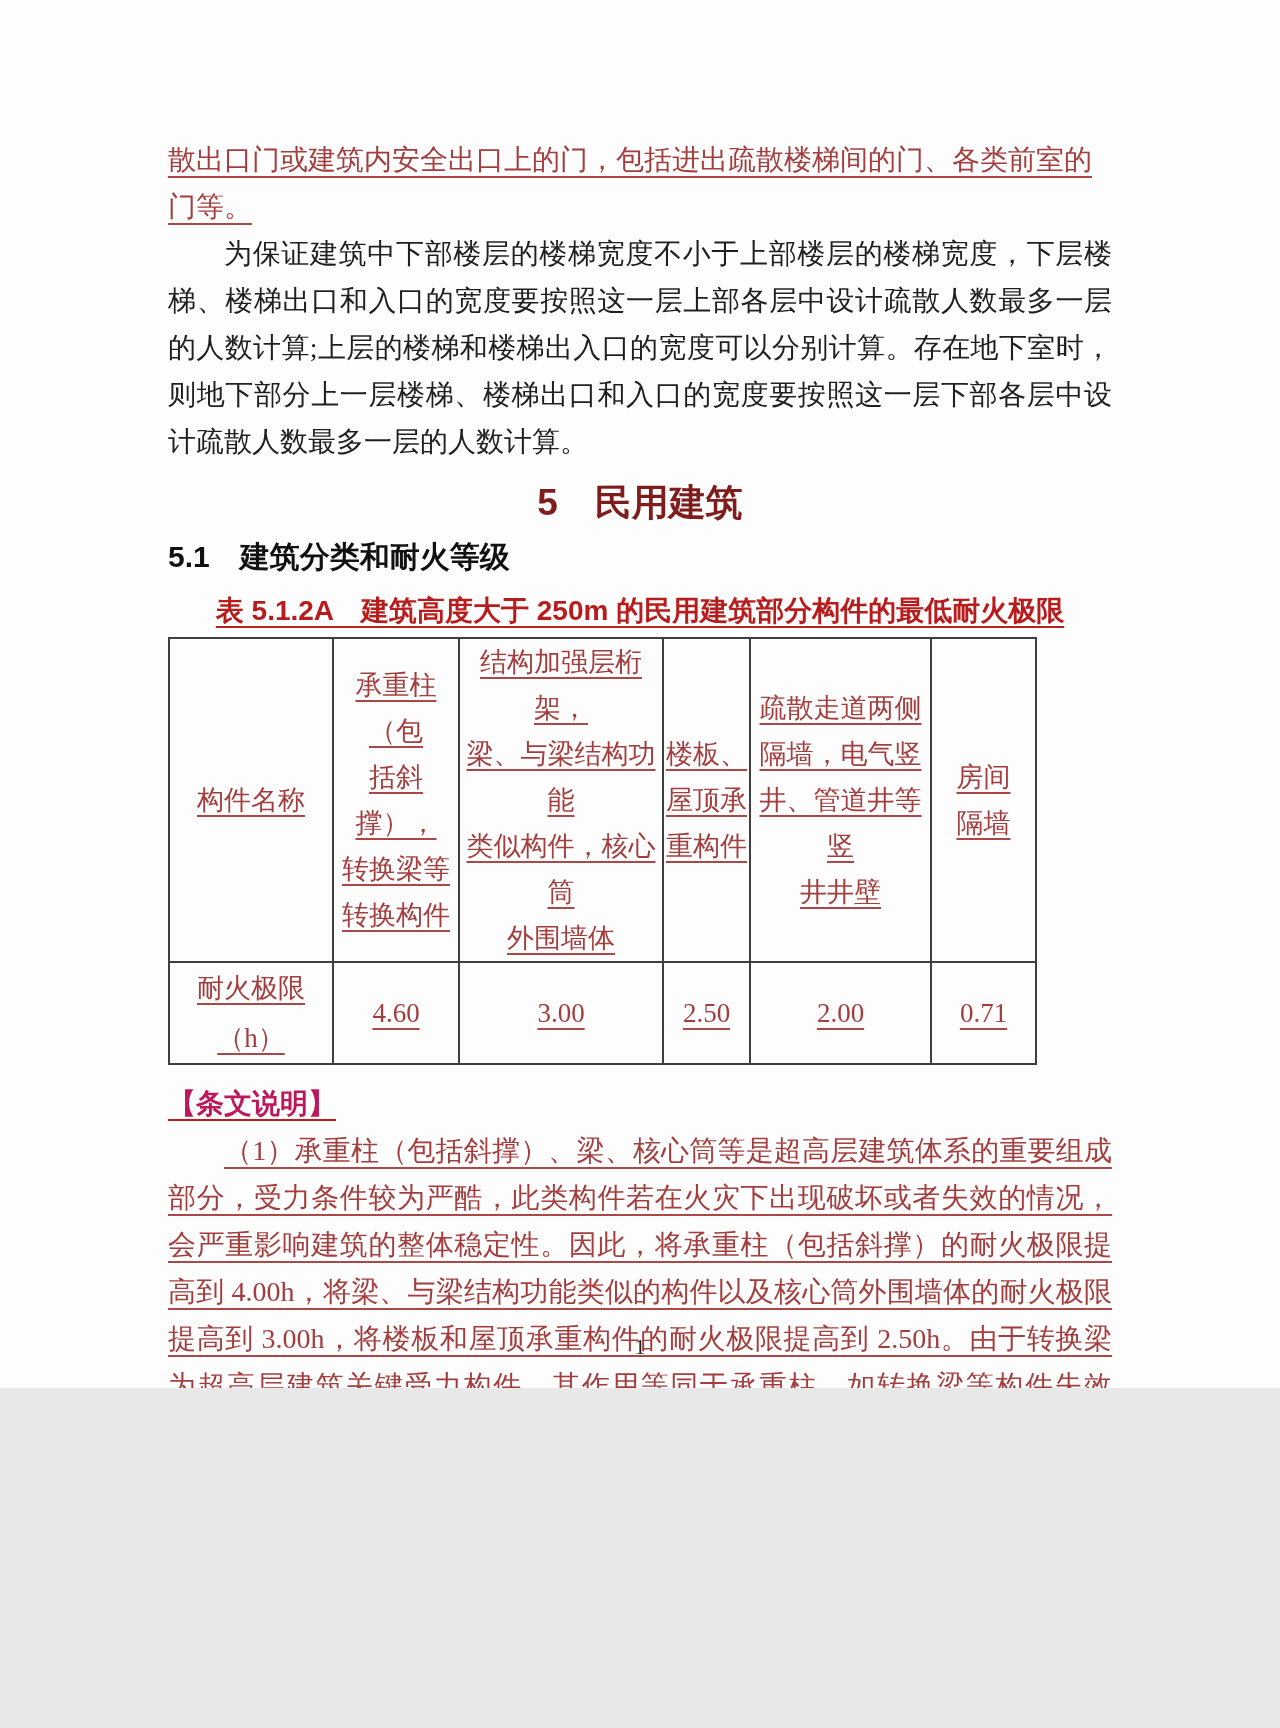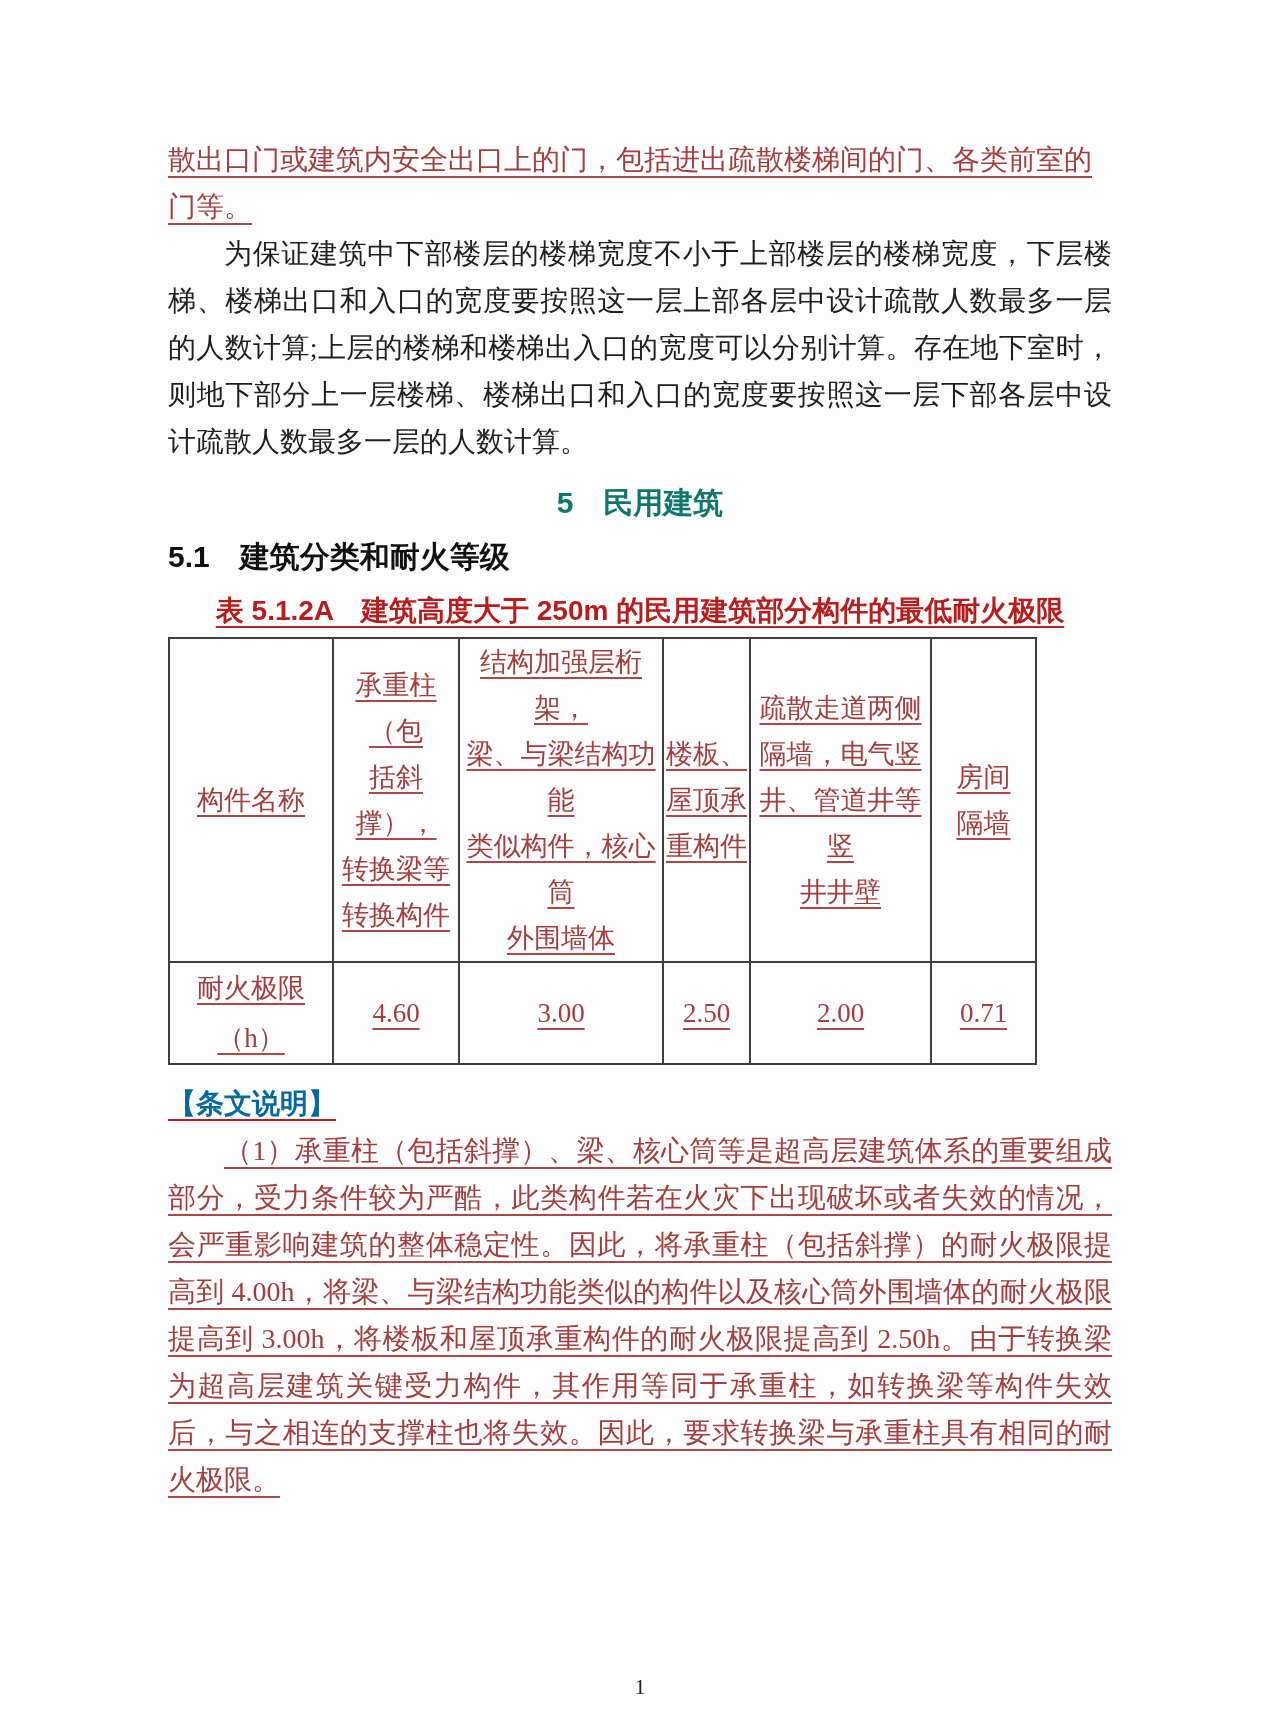--- a/index.html
+++ b/index.html
@@ -1,18 +1,18 @@
 <!DOCTYPE html>
 <html><head>
 <meta charset="utf-8">
 <style>
   html,body { margin:0; padding:0; background:#e8e8e8; }
   .page {
     position:relative;
-    width:1280px; height:1728px;
+    width:1280px; height:1388px;
     margin:0 auto;
     background:#fdfdfd;
     font-family:"Liberation Serif", serif;
     color:#1f1f1f;
     box-sizing:border-box;
     padding:136px 168px 0 168px;
     overflow:hidden;
   }
   .red  { color:#a43e3e; }
   .u {
@@ -23,22 +23,22 @@
   }
   p { margin:0; }
   .carry { font-size:28px; line-height:47px; }
   .intro {
     font-size:28px; line-height:47px;
     text-align:justify; text-indent:2em;
   }
   .h-chapter {
     margin-top:14px;
     font-family:"Liberation Sans", sans-serif;
-    font-size:30px; font-weight:bold; line-height:48px;
-    text-align:center; color:#0f766e;
+    font-size:37px; font-weight:bold; line-height:48px;
+    text-align:center; color:#7f1d1d;
   }
   .h-section {
     margin-top:6px;
     font-family:"Liberation Sans", sans-serif;
     font-size:30px; font-weight:bold; line-height:48px;
     text-align:left; color:#111;
   }
   .clause {
     margin-top:12px;
     font-size:28px; line-height:47px;
@@ -73,21 +73,21 @@
     text-decoration-color:#ab4747;
     text-decoration-thickness:2px;
     text-underline-offset:6px;
   }
   table.fire th { height:186px; line-height:46px; white-space:pre-line; }
   table.fire td { height:50px;  line-height:50px; }
   .commentary-label {
     margin-top:16px;
     font-family:"Liberation Sans", sans-serif;
     font-size:28px; font-weight:bold; line-height:46px;
-    color:#0369a1;
+    color:#be185d;
     width:max-content;
     text-decoration:underline;
     text-decoration-color:#c01d1d;
     text-decoration-thickness:2px;
     text-underline-offset:6px;
   }
   .commentary p {
     font-size:28px; line-height:47px;
     text-align:justify; text-indent:2em;
   }

